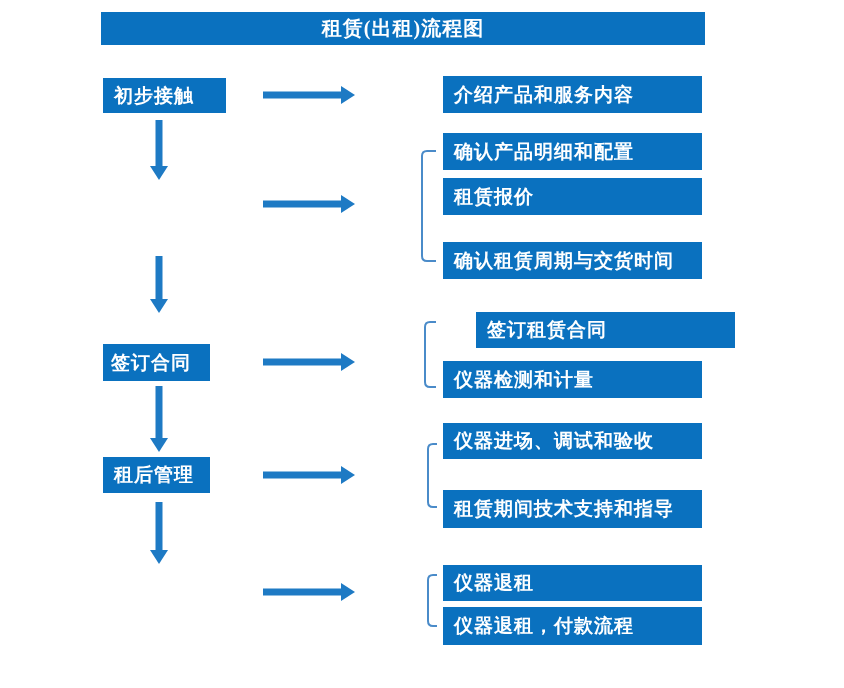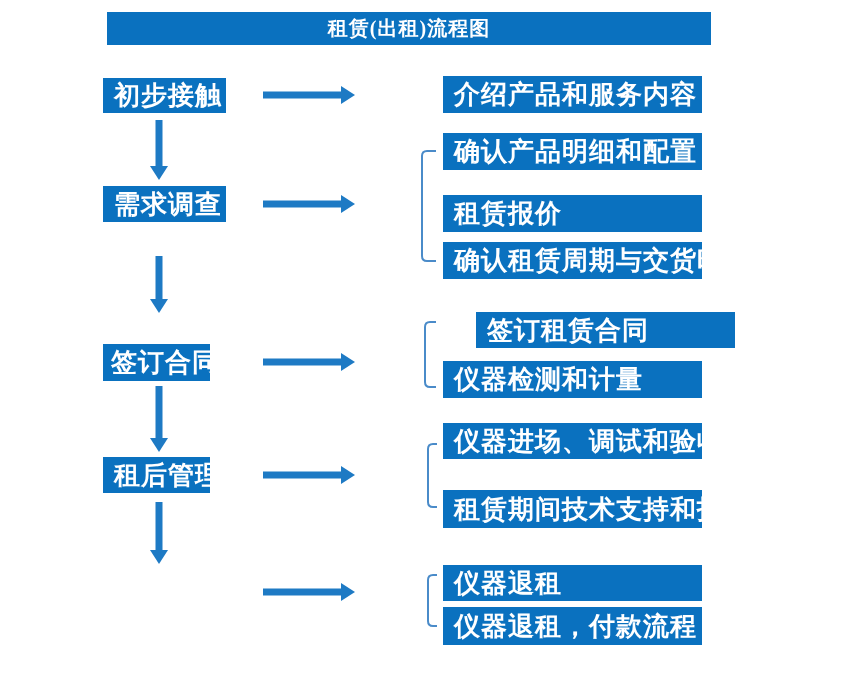--- a/index.html
+++ b/index.html
@@ -19,21 +19,21 @@
   .connectors{
     position:absolute;left:0;top:0;width:844px;height:688px;
   }
   .arrow{fill:var(--arrow-blue);}
   .bracket{stroke:var(--bracket-blue);stroke-width:2;fill:none;}
   .bluebox{
     position:absolute;
     background:var(--box-blue);
     color:var(--text-white);
     font-weight:bold;
-    font-size:26px;
+    font-size:19px;
     letter-spacing:1px;
     display:flex;
     align-items:center;
     box-sizing:border-box;
     white-space:nowrap;
   }
   .titlebar{
     justify-content:center;
     font-size:20px;
   }
@@ -86,31 +86,30 @@
       <rect class="arrow" x="263" y="588.5" width="78" height="7"></rect>
       <polygon class="arrow" points="341,583 341,601 355,592"></polygon>
     </g>
 
     <path class="bracket" d="M436,151 H427 Q422,151 422,156 V256 Q422,261 427,261 H436"></path>
     <path class="bracket" d="M436,322 H430 Q425,322 425,327 V382 Q425,387 430,387 H436"></path>
     <path class="bracket" d="M437,444 H433 Q428,444 428,449 V502 Q428,507 433,507 H437"></path>
     <path class="bracket" d="M437,575 H433 Q428,575 428,580 V621 Q428,626 433,626 H437"></path>
   </svg>
 
-  <div class="bluebox titlebar" style="left:101px;top:12px;width:604px;height:33px;margin-left:6px;">租赁(出租)流程图</div>
+  <div class="bluebox titlebar" style="left:101px;top:12px;width:604px;height:33px;">租赁(出租)流程图</div>
 
   <div class="bluebox stepbox" style="left:103px;top:78px;width:123px;height:35px;">初步接触</div>
-  <div class="bluebox stepbox" style="left:103px;top:186px;width:123px;height:36px;">需求调查</div>
   <div class="bluebox stepbox" style="left:103px;top:344px;width:107px;height:37px;padding-left:8px;">签订合同</div>
   <div class="bluebox stepbox" style="left:103px;top:457px;width:107px;height:36px;">租后管理</div>
 
   <div class="bluebox outbox" style="left:443px;top:76px;width:259px;height:37px;">介绍产品和服务内容</div>
 
   <div class="bluebox outbox" style="left:443px;top:133px;width:259px;height:37px;">确认产品明细和配置</div>
-  <div class="bluebox outbox" style="left:443px;top:195px;width:259px;height:37px;">租赁报价</div>
+  <div class="bluebox outbox" style="left:443px;top:178px;width:259px;height:37px;">租赁报价</div>
   <div class="bluebox outbox" style="left:443px;top:242px;width:259px;height:37px;">确认租赁周期与交货时间</div>
 
   <div class="bluebox outbox" style="left:443px;top:312px;width:259px;height:36px;margin-left:33px;">签订租赁合同</div>
   <div class="bluebox outbox" style="left:443px;top:361px;width:259px;height:37px;">仪器检测和计量</div>
 
   <div class="bluebox outbox" style="left:443px;top:423px;width:259px;height:36px;">仪器进场、调试和验收</div>
   <div class="bluebox outbox" style="left:443px;top:490px;width:259px;height:38px;">租赁期间技术支持和指导</div>
 
   <div class="bluebox outbox" style="left:443px;top:557px;width:259px;height:36px;margin-top:8px;">仪器退租</div>
   <div class="bluebox outbox" style="left:443px;top:607px;width:259px;height:38px;">仪器退租，付款流程</div>

